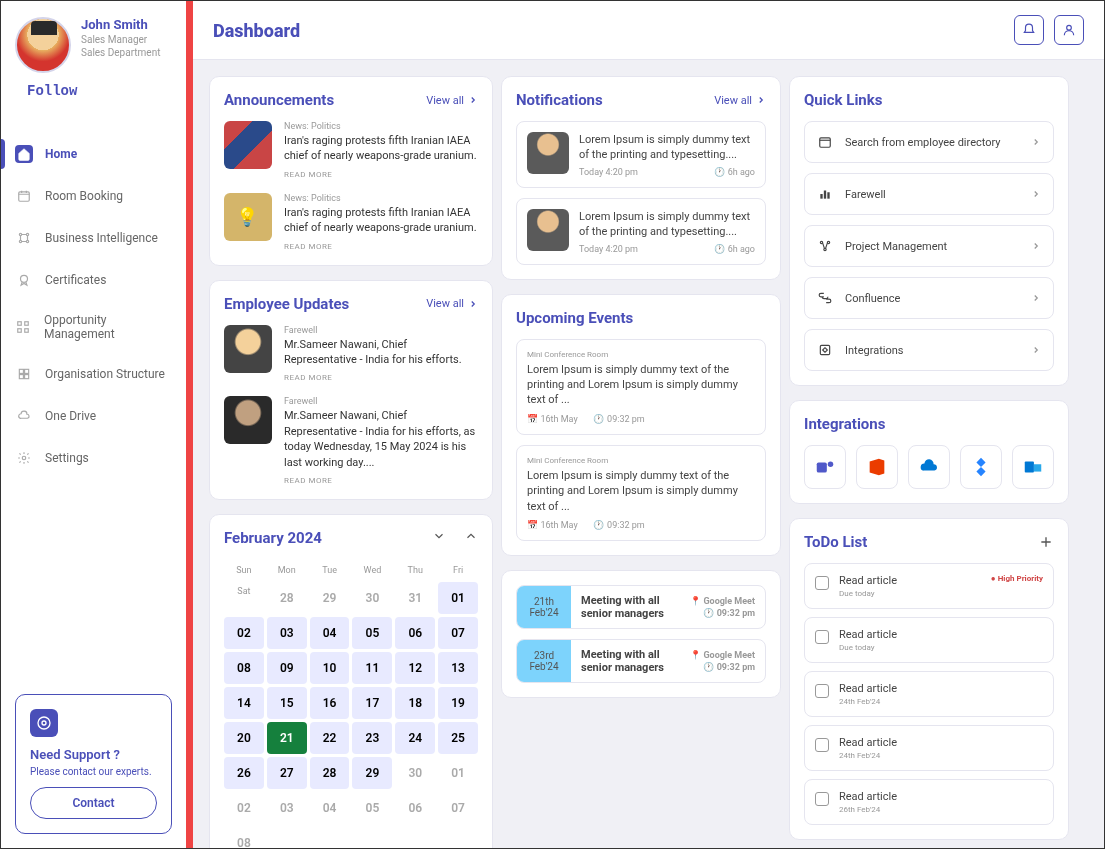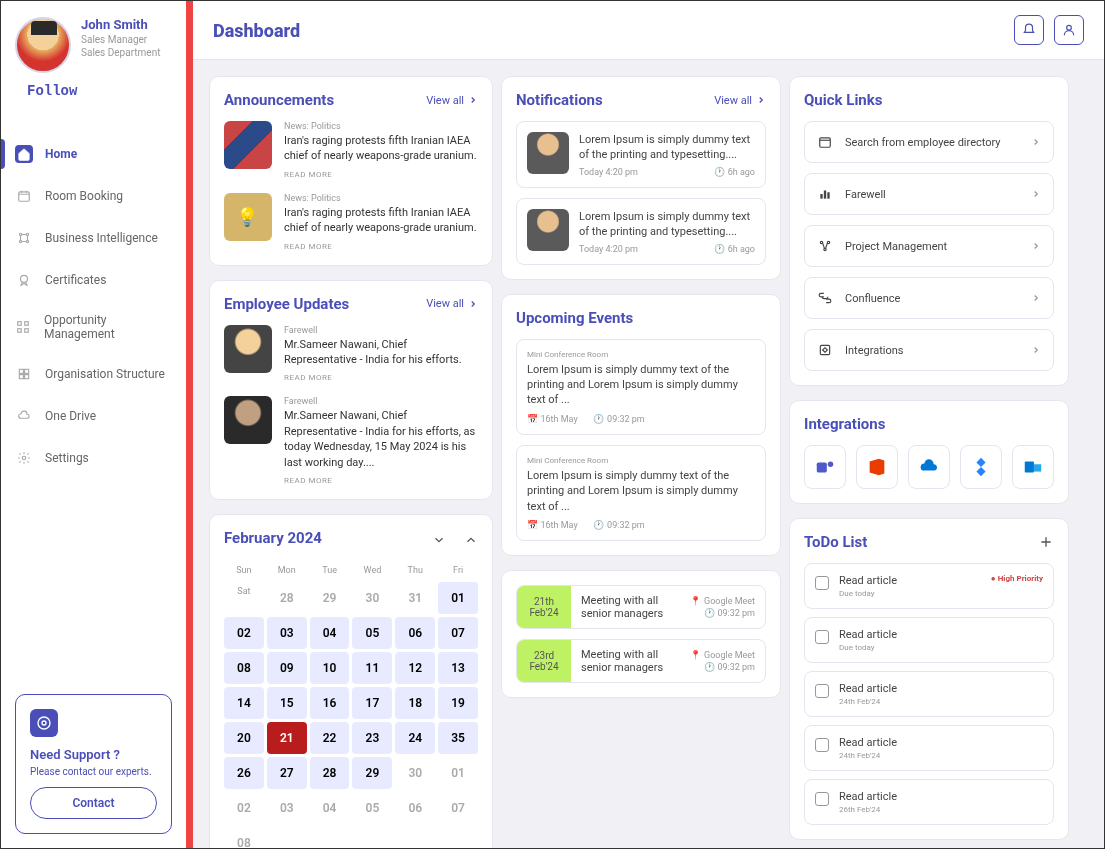--- a/index.html
+++ b/index.html
@@ -43,43 +43,43 @@
 .ann-img { width: 48px; height: 48px; border-radius: 6px; flex-shrink: 0; }
 .ann-img.news1 { background: linear-gradient(135deg, #c94545 30%, #2a4a8a 30%, #2a4a8a 60%, #c94545 60%); }
 .ann-img.news2 { background: #d4b56a; position: relative; }
 .ann-img.news2::after { content: '💡'; position: absolute; inset: 0; display: flex; align-items: center; justify-content: center; font-size: 18px; }
 .ann-cat { font-size: 9px; color: #999; margin-bottom: 2px; }
 .ann-txt { font-size: 11px; color: #333; line-height: 1.4; }
 .read-more { font-size: 8px; color: #999; margin-top: 6px; letter-spacing: 0.5px; }
 .emp-img { width: 48px; height: 48px; border-radius: 6px; background: #ddd; flex-shrink: 0; }
 .emp-img.p1 { background: radial-gradient(circle at 50% 35%, #f4d19b 30%, #444 35%); }
 .emp-img.p2 { background: radial-gradient(circle at 50% 35%, #c0a080 30%, #2a2a2a 35%); }
-.cal-head { display: flex; justify-content: space-between; align-items: flex-end; margin-bottom: 14px; }
+.cal-head { display: flex; justify-content: space-between; align-items: flex-start; margin-bottom: 14px; }
 .cal-title { font-size: 15px; font-weight: 700; color: #4a4fb8; }
 .cal-nav { display: flex; gap: 18px; }
 .cal-grid { display: grid; grid-template-columns: repeat(6, 1fr); gap: 3px; }
 .cal-dow { font-size: 9px; color: #999; text-align: center; padding: 4px 0; }
 .cal-day { height: 32px; display: flex; align-items: center; justify-content: center; font-size: 12px; font-weight: 600; border-radius: 4px; }
 .cal-day.other { color: #aaa; }
 .cal-day.fill { background: #e8eaff; }
-.cal-day.active { background: #b91c1c; color: #fff; }
+.cal-day.active { background: #15803d; color: #fff; }
 .notif-item { border: 1px solid #e5e5ef; border-radius: 8px; padding: 10px; display: flex; gap: 10px; margin-bottom: 10px; }
 .notif-item:last-child { margin-bottom: 0; }
 .notif-img { width: 42px; height: 42px; border-radius: 6px; background: radial-gradient(circle at 50% 30%, #e8c090 28%, #5a5a5a 32%); flex-shrink: 0; }
 .notif-txt { font-size: 11px; color: #444; line-height: 1.4; }
 .notif-meta { display: flex; justify-content: space-between; font-size: 9px; color: #999; margin-top: 4px; }
 .event-item { border: 1px solid #e5e5ef; border-radius: 8px; padding: 10px; margin-bottom: 10px; }
 .event-item:last-child { margin-bottom: 0; }
 .event-loc { font-size: 8px; color: #999; margin-bottom: 3px; }
 .event-txt { font-size: 11px; color: #444; line-height: 1.4; margin-bottom: 6px; }
 .event-meta { display: flex; gap: 16px; font-size: 9px; color: #999; }
 .mycal-item { border: 1px solid #e5e5ef; border-radius: 8px; display: flex; margin-bottom: 10px; overflow: hidden; }
 .mycal-item:last-child { margin-bottom: 0; }
-.mycal-date { background: #bef264; padding: 8px; width: 54px; text-align: center; font-size: 10px; color: #555; display: flex; flex-direction: column; justify-content: center; }
-.mycal-body { flex: 1; padding: 8px 10px; display: flex; justify-content: center; align-items: center; }
+.mycal-date { background: #7dd3fc; padding: 8px; width: 54px; text-align: center; font-size: 10px; color: #555; display: flex; flex-direction: column; justify-content: center; }
+.mycal-body { flex: 1; padding: 8px 10px; display: flex; justify-content: center; align-items: center; font-weight: bold; }
 .mycal-txt { font-size: 11px; color: #444; flex: 1; }
 .mycal-meta { font-size: 9px; color: #999; text-align: right; display: flex; flex-direction: column; gap: 2px; }
 .ql-item { border: 1px solid #e5e5ef; border-radius: 8px; padding: 12px; display: flex; align-items: center; gap: 12px; margin-bottom: 10px; cursor: pointer; }
 .ql-item:last-child { margin-bottom: 0; }
 .ql-icon { width: 16px; height: 16px; display: flex; align-items: center; justify-content: center; }
 .ql-label { flex: 1; font-size: 11px; color: #444; }
 .int-grid { display: flex; gap: 10px; }
 .int-tile { width: 44px; height: 44px; border: 1px solid #e5e5ef; border-radius: 8px; display: flex; align-items: center; justify-content: center; cursor: pointer; }
 .todo-item { border: 1px solid #e5e5ef; border-radius: 8px; padding: 10px; display: flex; gap: 10px; margin-bottom: 8px; }
 .todo-item:last-child { margin-bottom: 0; }
@@ -318,21 +318,21 @@
             <div class="cal-day fill">15</div>
             <div class="cal-day fill">16</div>
             <div class="cal-day fill">17</div>
             <div class="cal-day fill">18</div>
             <div class="cal-day fill">19</div>
             <div class="cal-day fill">20</div>
             <div class="cal-day active">21</div>
             <div class="cal-day fill">22</div>
             <div class="cal-day fill">23</div>
             <div class="cal-day fill">24</div>
-            <div class="cal-day fill">35</div>
+            <div class="cal-day fill">25</div>
             <div class="cal-day fill">26</div>
             <div class="cal-day fill">27</div>
             <div class="cal-day fill">28</div>
             <div class="cal-day fill">29</div>
             <div class="cal-day other">30</div>
             <div class="cal-day other">01</div>
             <div class="cal-day other">02</div>
             <div class="cal-day other">03</div>
             <div class="cal-day other">04</div>
             <div class="cal-day other">05</div>

